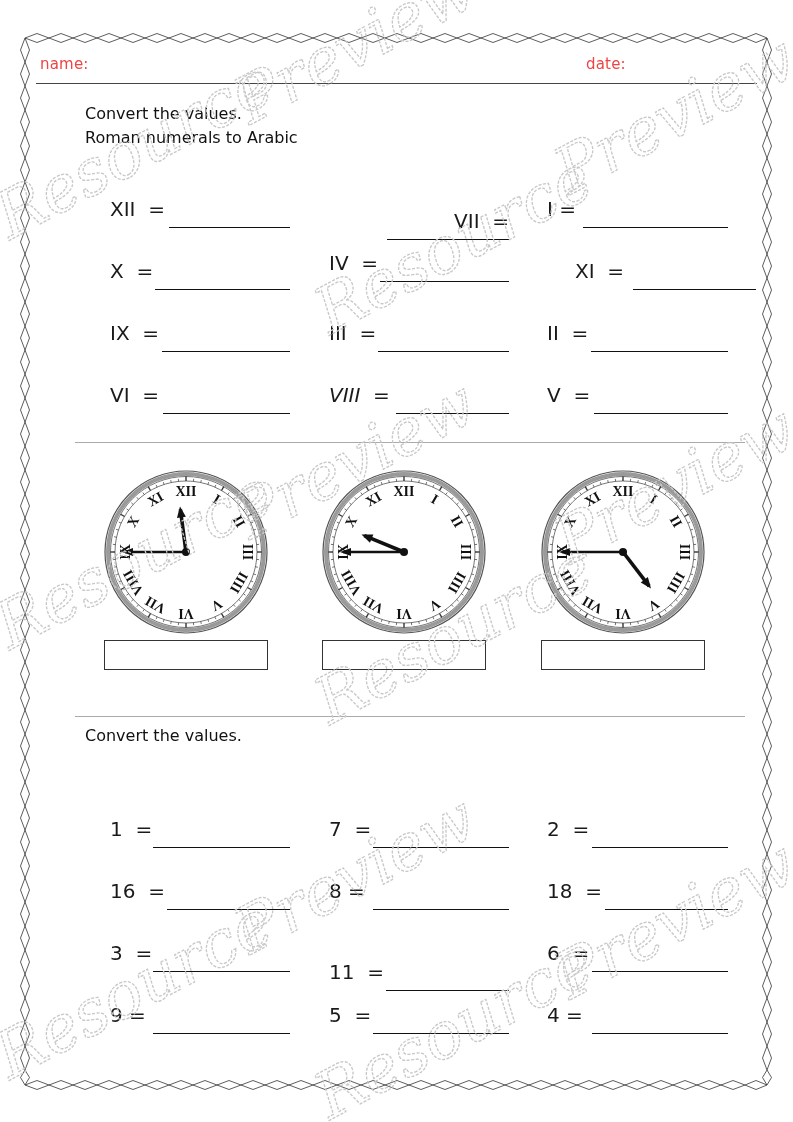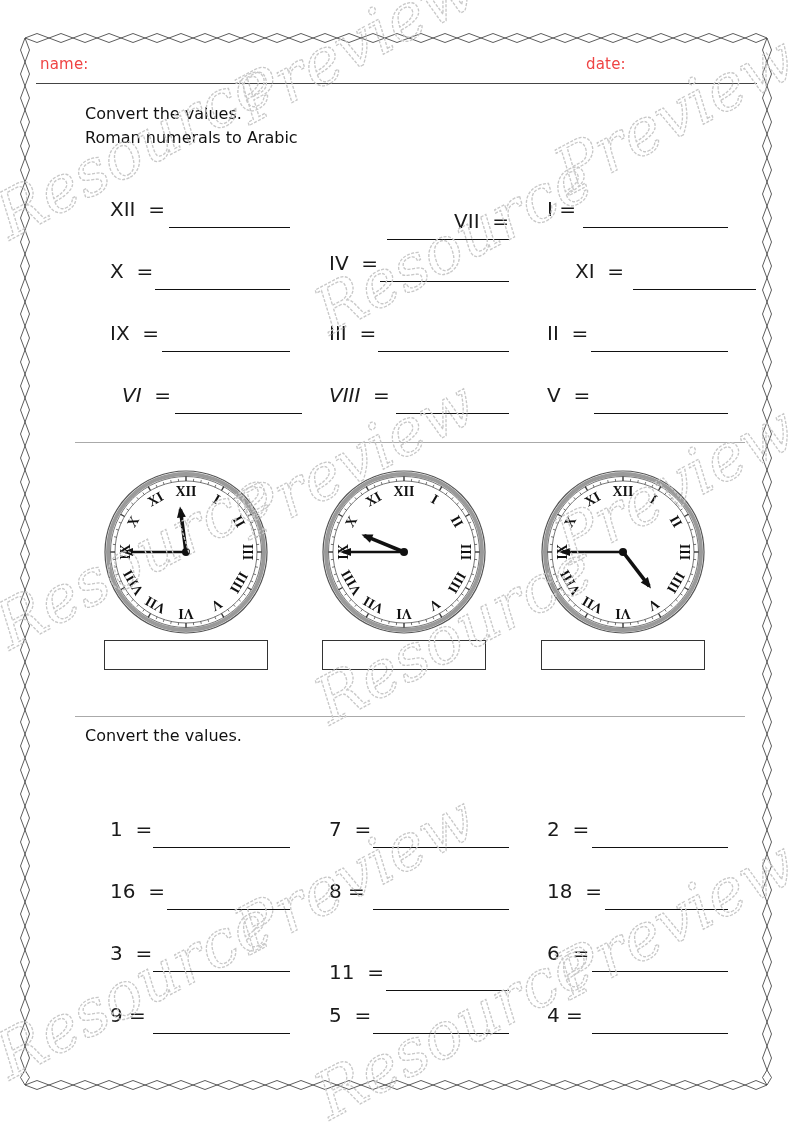--- a/index.html
+++ b/index.html
@@ -70,21 +70,21 @@
       <span class="blank" style="left: 52px; width: 128px;"></span>
     </div>
     <div class="item" style="left: 329px; top: 314px; width: 180px;">
       <span class="lbl">III  =</span>
       <span class="blank" style="left: 49px; width: 131px;"></span>
     </div>
     <div class="item" style="left: 547px; top: 314px; width: 181px;">
       <span class="lbl">II  =</span>
       <span class="blank" style="left: 44px; width: 137px;"></span>
     </div>
-    <div class="item" style="left: 122px; top: 376px; width: 180px; font-style: italic;">
+    <div class="item" style="left: 110px; top: 376px; width: 180px;">
       <span class="lbl">VI  =</span>
       <span class="blank" style="left: 53px; width: 127px;"></span>
     </div>
     <div class="item" style="left: 329px; top: 376px; width: 180px; font-style: italic;">
       <span class="lbl">VIII  =</span>
       <span class="blank" style="left: 67px; width: 113px;"></span>
     </div>
     <div class="item" style="left: 547px; top: 376px; width: 181px;">
       <span class="lbl">V  =</span>
       <span class="blank" style="left: 47px; width: 134px;"></span>

